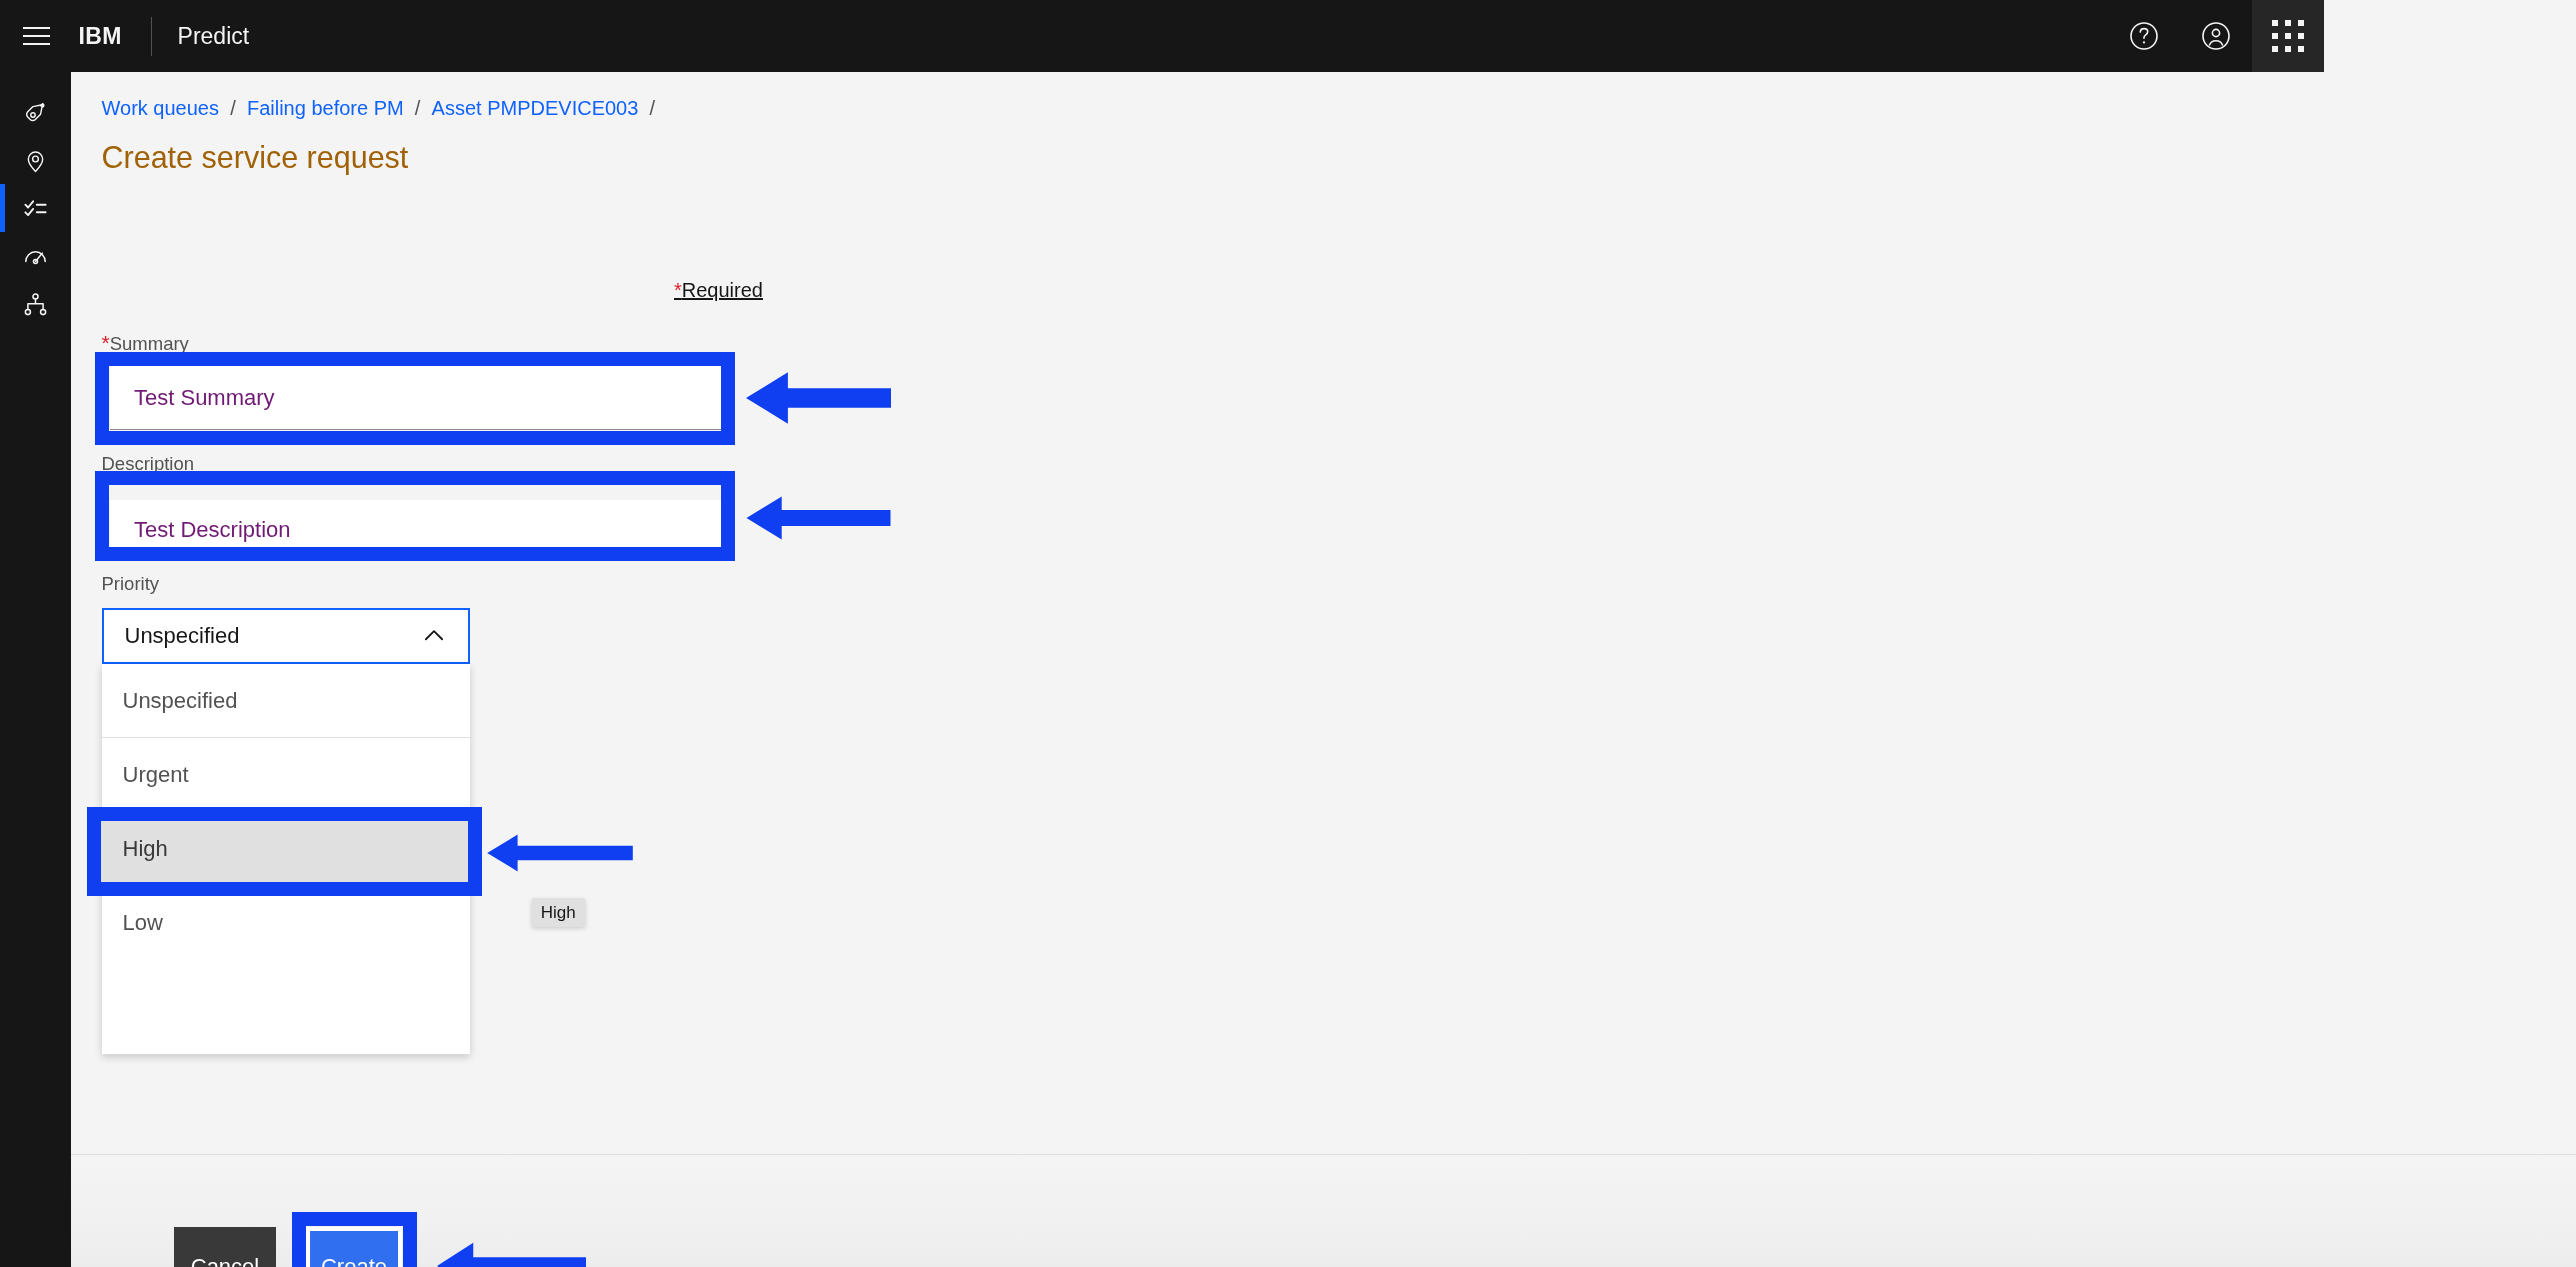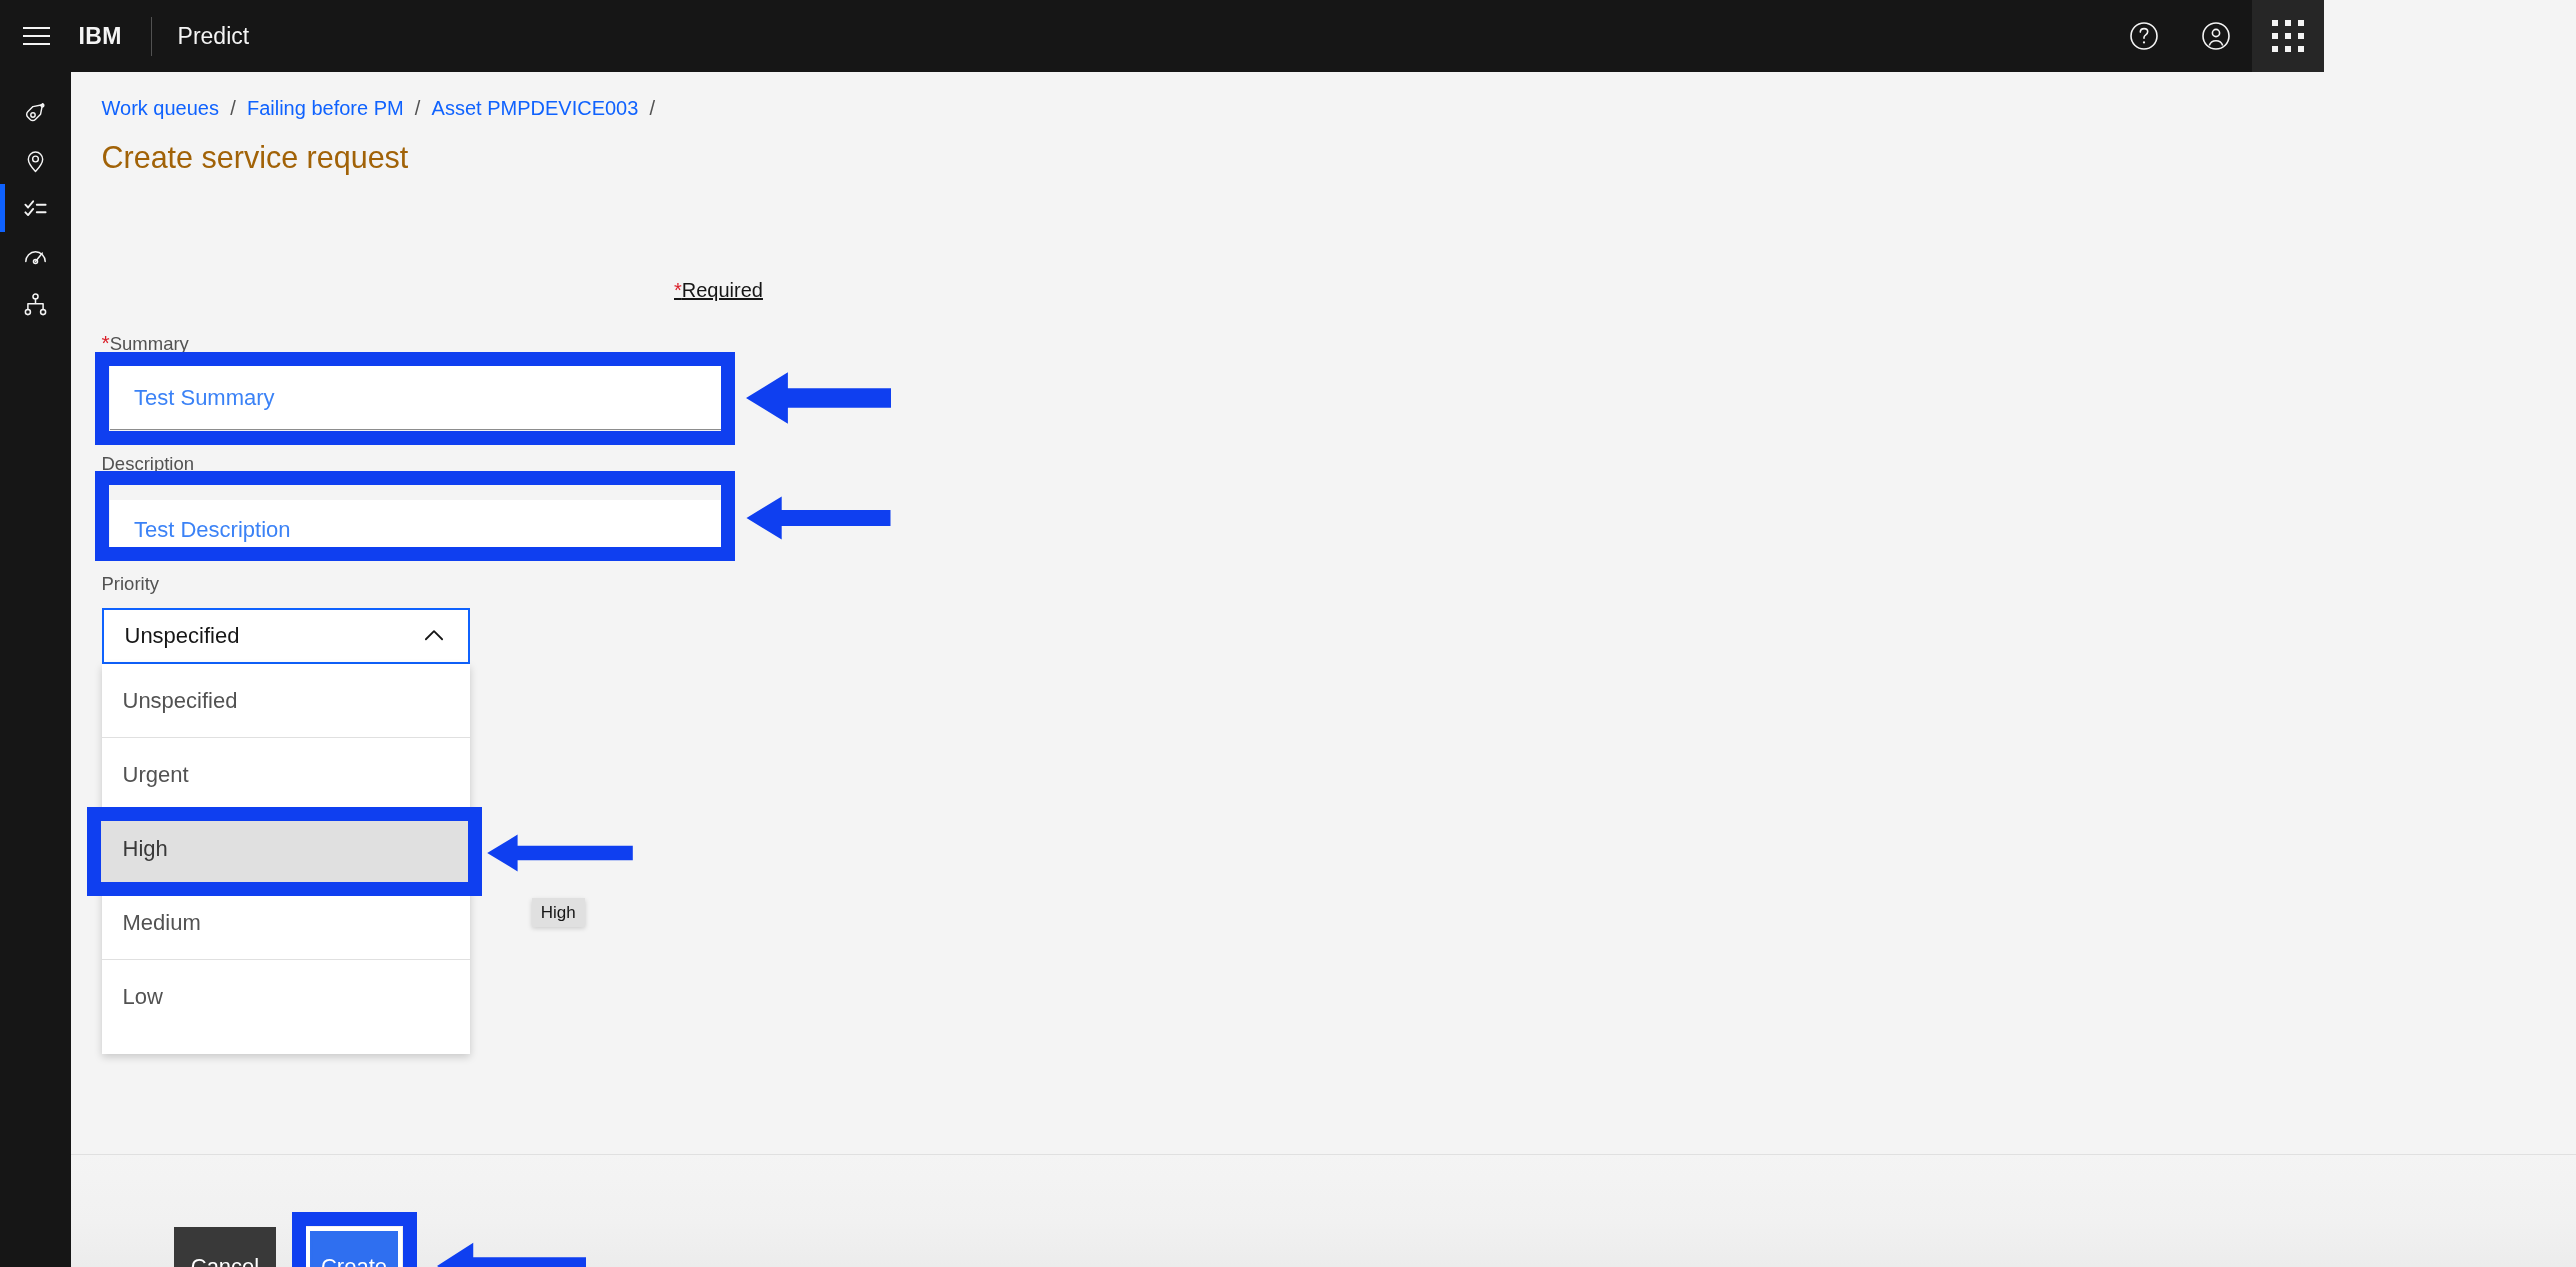--- a/index.html
+++ b/index.html
@@ -86,21 +86,21 @@
     position: absolute; border: 14.5px solid #0f3ff0; background: transparent;
     pointer-events: none;
   }
   .anno-arrow { position: absolute; pointer-events: none; }
 
   
   .txtfield {
     position: absolute; background: #ffffff; border: none;
     border-bottom: 0.8px solid #8d8d8d;
     font-family: "Liberation Sans", sans-serif;
-    font-size: 22px; color: #3b82f6; padding: 0 24px;
+    font-size: 22px; color: #701a75; padding: 0 24px;
   }
 
   
   .dd-button {
     position: absolute; background: #ffffff; border: 2.4px solid #0f62fe;
     display: flex; align-items: center; cursor: pointer;
   }
   .dd-value { font-size: 22px; color: #161616; margin-left: 21px; }
   .dd-chevron { margin-left: auto; margin-right: 21px; display: block; }
 
@@ -281,21 +281,20 @@
       <span class="dd-value">Unspecified</span>
       <svg class="dd-chevron" width="26" height="26" viewBox="0 0 32 32">
         <path d="M6 20 L16 10 L26 20" fill="none" stroke="#161616" stroke-width="2.2" stroke-linecap="round" stroke-linejoin="round"></path>
       </svg>
     </div>
 
     <div class="dd-menu" style="left:30.5px; top:592px; width:368px; height:390px;">
       <div class="dd-option">Unspecified</div>
       <div class="dd-option">Urgent</div>
       <div class="dd-option highlight">High</div>
-      <div class="dd-option">Medium</div>
       <div class="dd-option">Low</div>
     </div>
 
     <div class="anno-box" style="left:16px; top:735px; width:395px; height:89px;"></div>
     <svg class="anno-arrow" style="left:416px; top:761px;" width="146" height="40" viewBox="0 0 182 50">
       <path d="M0 25 L38 2 L38 16 L182 16 L182 34 L38 34 L38 48 Z" fill="#0f3ff0"></path>
     </svg>
 
     <div class="tooltip" style="left:461px; top:826px;">High</div>
 

